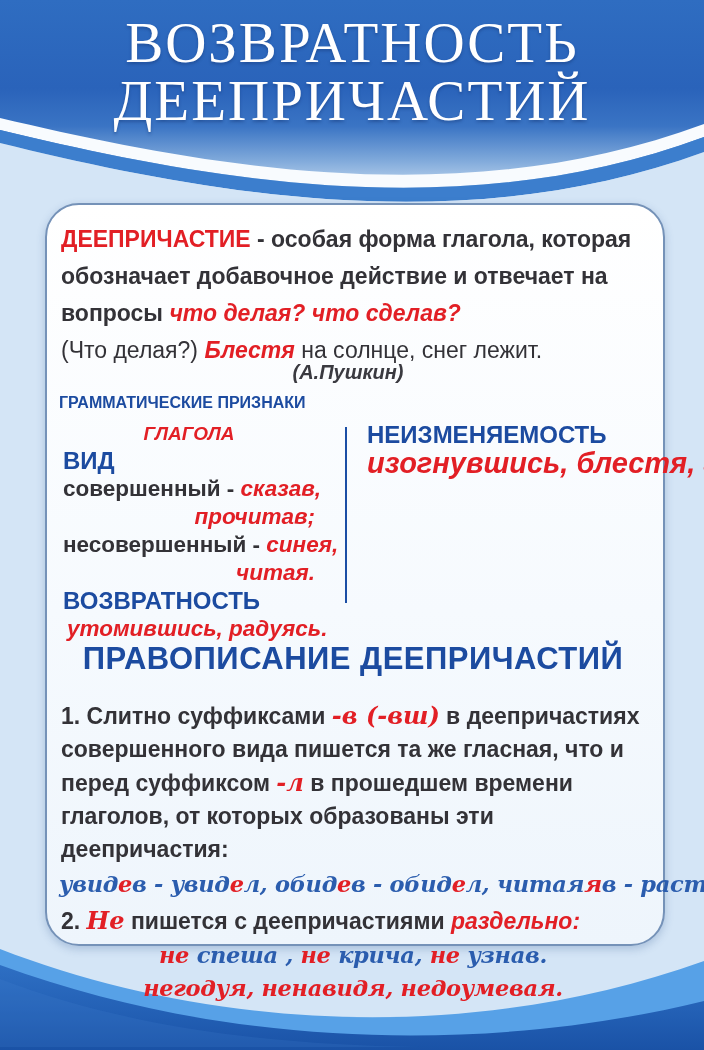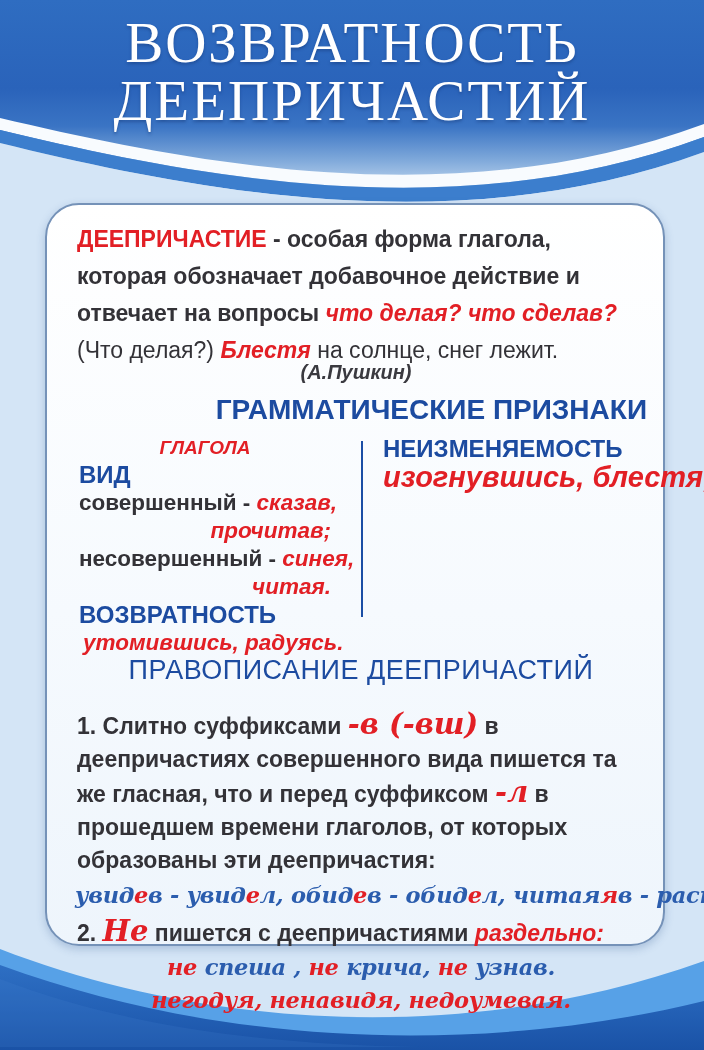--- a/index.html
+++ b/index.html
@@ -17,71 +17,71 @@
     font-family:"Liberation Serif",serif;font-weight:400;
     font-size:57px;line-height:58px;letter-spacing:2px;color:#ffffff;
     text-shadow:0 2px 3px rgba(20,50,110,.45);
   }
 
   .card{
     position:absolute;left:45px;top:203px;width:620px;height:743px;
     box-sizing:border-box;border:2px solid #7592b8;border-radius:34px;
     background:linear-gradient(180deg,#ffffff 0%,#f6fafe 55%,#eef5fc 100%);
     box-shadow:0 3px 8px rgba(40,80,140,.25);
-    padding:16px 16px 0 28px;
+    padding:16px 16px 0 12px;
   }
 
   .dark{color:#333237;}
   .red{color:#e21f25;}
   .blue{color:#1c4ba0;}
   .ital{font-style:italic;}
 
   .definition{
     margin:0 4px 0 2px;font-size:23px;font-weight:bold;line-height:37px;color:#333237;
   }
   .example-line{margin:0 4px 0 2px;font-size:23px;font-weight:normal;line-height:37px;color:#333237;}
   .author-line{
     text-align:center;margin:-8px 10px 0 0;font-size:20px;font-style:italic;
     font-weight:bold;color:#3a3a40;
   }
 
   .gram-heading{
-    margin:10px 0 0 0;text-align:right;font-size:28px;font-weight:bold;color:#1c4ba0;
+    margin:10px 0 0 0;text-align:left;font-size:16px;font-weight:bold;color:#1c4ba0;
   }
   .columns{position:relative;display:flex;margin-top:9px;height:196px;}
   .col-divider{
     position:absolute;left:286px;top:6px;height:176px;width:0;
     border-left:2.5px solid #1b4ea5;
   }
   .col-left{width:286px;flex:none;box-sizing:border-box;padding-left:4px;}
   .col-right{flex:1;box-sizing:border-box;padding-left:22px;}
   .col-sub{
     width:252px;text-align:center;font-size:19px;font-weight:bold;font-style:italic;
     color:#e21f25;line-height:26px;
   }
   .col-sub.right-sub{width:278px;}
   .col-label{font-size:24px;font-weight:bold;color:#1c4ba0;line-height:28px;}
   .col-row{font-size:22.5px;font-weight:bold;line-height:28px;white-space:nowrap;color:#333237;}
   .col-row .rex{color:#e21f25;font-style:italic;}
   .alignbox{width:252px;text-align:right;}
   .col-right .col-row{white-space:nowrap;font-size:29px;}
 
   .spell-heading{
-    margin:24px 0 0 0;text-align:center;font-size:27px;font-weight:normal;color:#1c4ba0;
+    margin:24px 0 0 0;text-align:center;font-size:31px;font-weight:bold;color:#1c4ba0;
     letter-spacing:.5px;
   }
   .rule{
     margin:22px 2px 0 2px;font-size:23px;font-weight:bold;line-height:33px;color:#333237;
   }
   .rule2{margin-top:6px;line-height:31px;}
   .note{margin-top:4px;line-height:31px;}
   .script{
     font-family:"DejaVu Serif",serif;font-style:italic;font-weight:bold;
   }
-  .script.inline-red{color:#e21f25;font-size:29px;}
+  .script.inline-red{color:#e21f25;font-size:24px;}
   .bang{color:#e21f25;font-size:26px;}
   .script-line{
     margin-top:3px;text-align:center;white-space:nowrap;
     font-family:"DejaVu Serif",serif;font-style:italic;font-weight:bold;
     font-size:22.5px;line-height:30px;letter-spacing:-0.3px;
   }
   .sb{color:#2b5dae;}
   .sr{color:#e21f25;}
 </style>
 </head>

